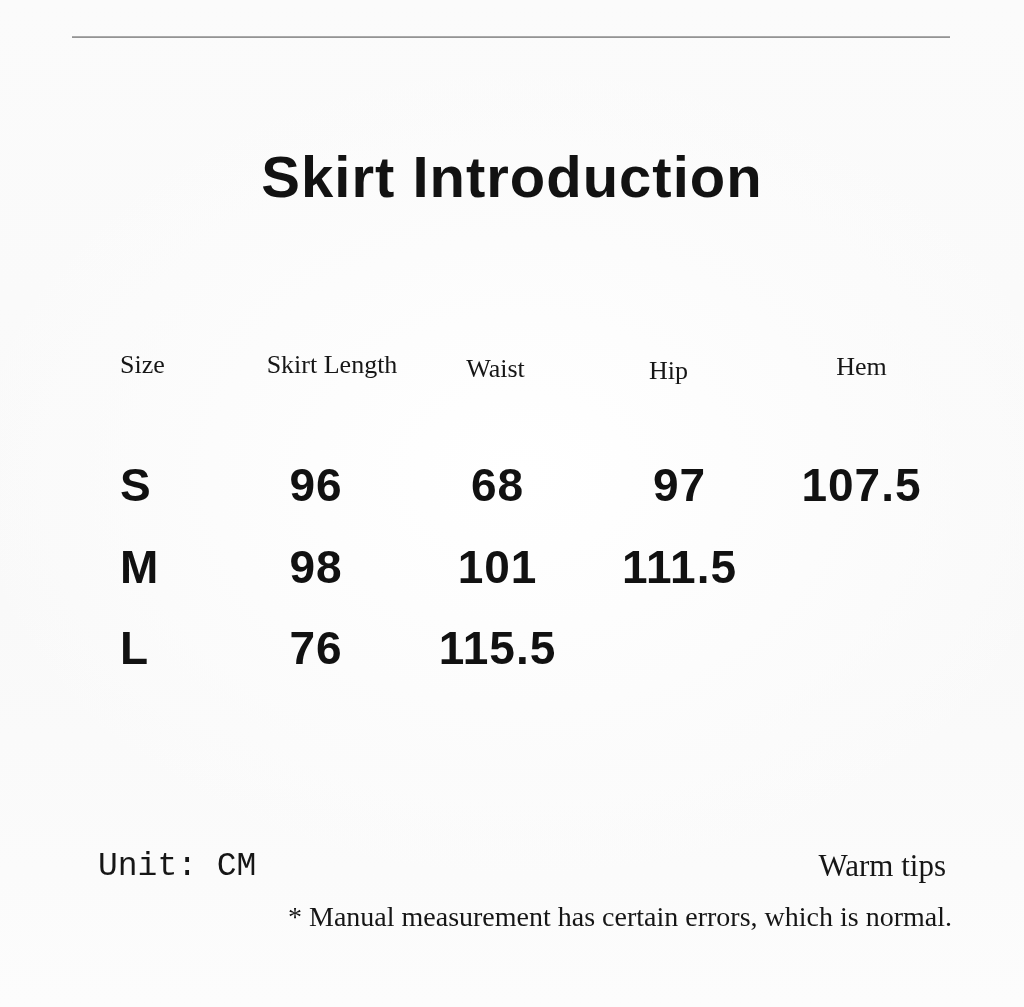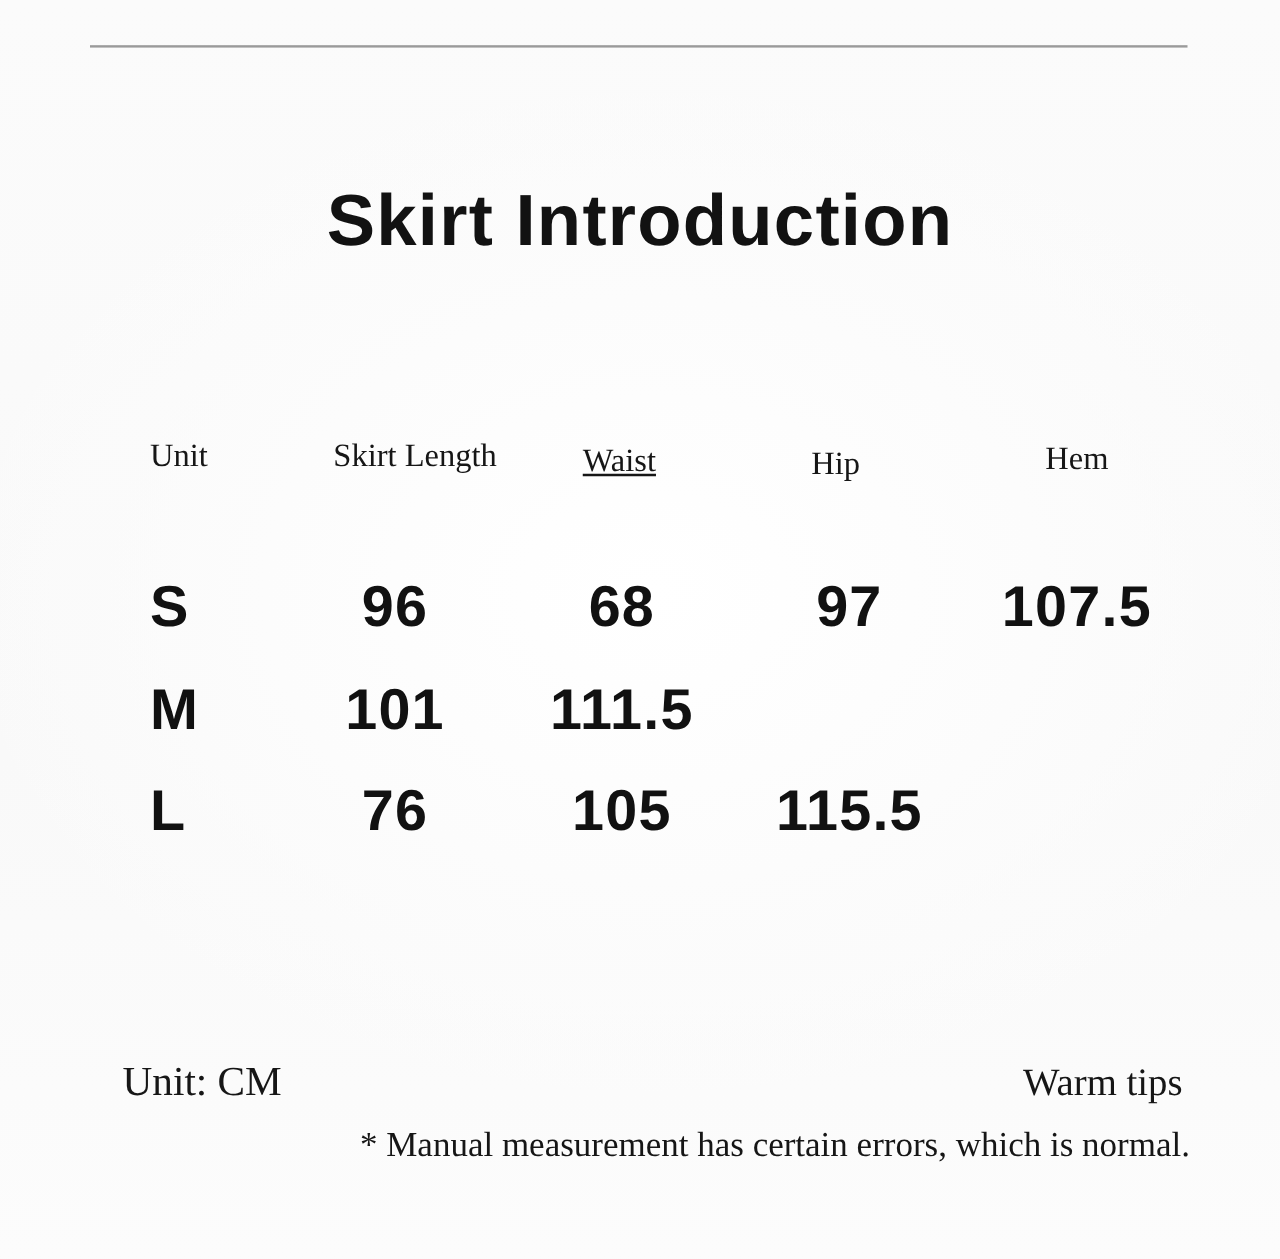--- a/index.html
+++ b/index.html
@@ -41,38 +41,39 @@
     width: 880px;
     display: grid;
     grid-template-columns: 153px 182px 181px 183px 181px;
     align-items: baseline;
   }
   .cell { text-align: center; }
   .cell.c1 { text-align: left; padding-left: 48px; }
   .thead { top: 350px; font-size: 26px; }
   .th { position: relative; }
   .th.h-skirt { left: 16px; }
-  .th.h-waist { top: 4px; left: -2px; text-decoration: underline; }
+  .th.h-waist { top: 4px; left: -2px; }
   .th.h-hip   { top: 6px; left: -11px; }
   .th.h-hem   { top: 2px; }
   .trow {
     font-family: "Liberation Sans", sans-serif;
     font-weight: bold;
     font-size: 46px;
     letter-spacing: 1px;
     color: #111111;
   }
   .row-s { top: 458px; }
   .row-m { top: 540px; }
   .row-l { top: 621px; }
   .footer-unit {
     position: absolute;
     left: 98px; top: 848px;
     font-size: 33px;
     font-weight: 500;
+    font-family: Liberation Mono, monospace;
   }
   .footer-warmtips {
     position: absolute;
     right: 78px; top: 848px;
     font-size: 31px;
     font-weight: 500;
     text-align: right;
   }
   .footer-note {
     position: absolute;
@@ -85,45 +86,45 @@
 </head>
 <body>
 
 <div class="page">
 
   <div class="top-rule"></div>
 
   <h1 class="title">Skirt Introduction</h1>
 
   <div class="grid-row thead">
-    <div class="cell c1 th h-size">Unit</div>
+    <div class="cell c1 th h-size">Size</div>
     <div class="cell th h-skirt">Skirt Length</div>
     <div class="cell th h-waist">Waist</div>
     <div class="cell th h-hip">Hip</div>
     <div class="cell th h-hem">Hem</div>
   </div>
 
   <div class="grid-row trow row-s">
     <div class="cell c1">S</div>
     <div class="cell">96</div>
     <div class="cell">68</div>
     <div class="cell">97</div>
     <div class="cell">107.5</div>
   </div>
 
   <div class="grid-row trow row-m">
     <div class="cell c1">M</div>
+    <div class="cell">98</div>
     <div class="cell">101</div>
     <div class="cell">111.5</div>
   </div>
 
   <div class="grid-row trow row-l">
     <div class="cell c1">L</div>
     <div class="cell">76</div>
-    <div class="cell">105</div>
     <div class="cell">115.5</div>
   </div>
 
   <div class="footer-unit">Unit: CM</div>
   <div class="footer-warmtips">Warm tips</div>
   <div class="footer-note">* Manual measurement has certain errors, which is normal.</div>
 
 </div>
 
 </body></html>

